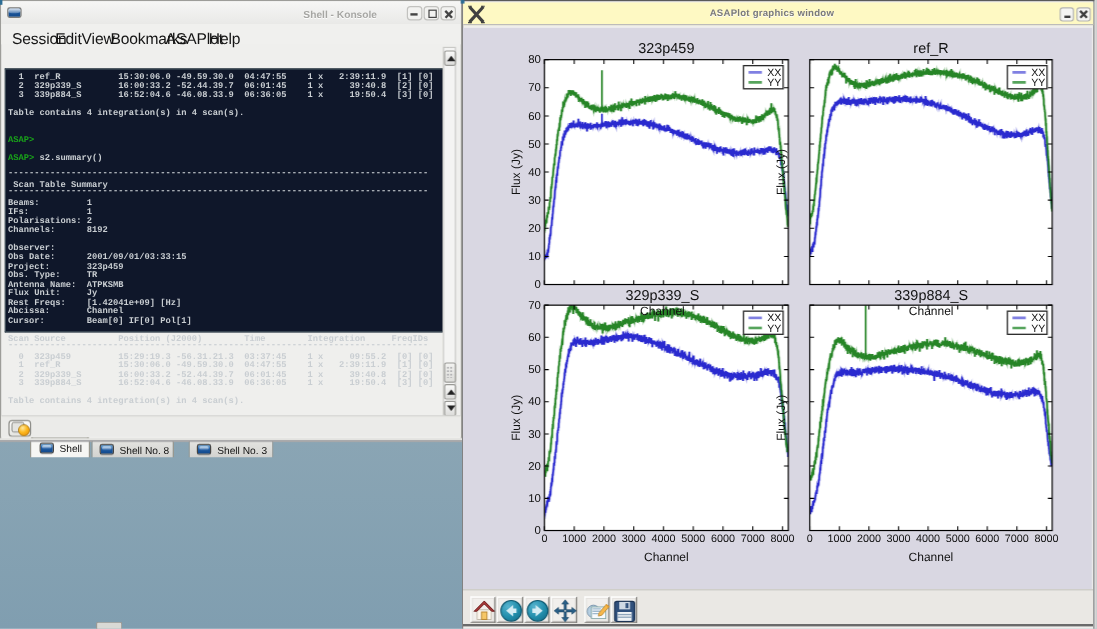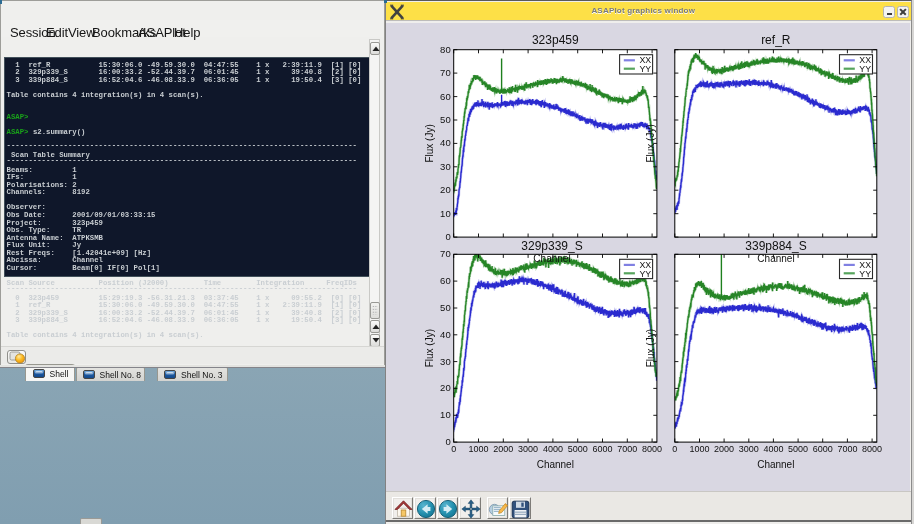--- a/index.html
+++ b/index.html
@@ -1,21 +1,21 @@
 <!DOCTYPE html>
 <html><head><meta charset="utf-8"><style>
 * { margin:0; padding:0; box-sizing:border-box; }
 html,body { width:914px; height:524px; overflow:hidden; font-family:"Liberation Sans",sans-serif; -webkit-font-smoothing:antialiased; }
 #desktop { position:absolute; inset:0; background:linear-gradient(#9ab3c0 0%,#8aa5b4 70%,#809eb0 100%); }
 #tasknub { position:absolute; left:80px; top:518px; width:22px; height:6px; background:#d9d9d5; border:1px solid #9a9a96; border-bottom:none; border-radius:2px 2px 0 0; }
 #rstrip { position:absolute; left:911.5px; top:0; width:2.5px; height:524px; background:#d7d6d4; }
 
 
 #pw { position:absolute; left:385px; top:0; width:526.5px; height:524px; border-right:1.5px solid #8c8c8c; background:#efeeec; border-left:1.5px solid #828282; border-top:1px solid #5a5a5a; }
-#pw-title { position:absolute; left:0px; top:1px; right:0; height:18.5px; background:#fde047; border-bottom:1px solid #bdbcba; }
+#pw-title { position:absolute; left:0px; top:1px; right:0; height:18.5px; background:#fef9c3; border-bottom:1px solid #bdbcba; }
 #pw-title .t { position:absolute; left:0; right:10px; top:4px; text-align:center; font-size:8px; font-weight:bold; color:#7a7a7a; text-shadow:0 1px 0 #fbfbfb; letter-spacing:.2px; transform:translateZ(0); }
 #pw-x { position:absolute; left:3px; top:2px; }
 .pwbtn { position:absolute; top:3.5px; width:12px; height:12.5px; background:#f4f4f2; border:1px solid #b4b4b1; border-radius:2.5px; }
 #pw-min { right:15.5px; }
 #pw-min::after { content:""; position:absolute; left:2.5px; right:2.5px; bottom:2.5px; height:2px; background:#3e3e3e; }
 #pw-close { right:1.5px; }
 #pw-close::before, #pw-close::after { content:""; position:absolute; left:1.4px; top:4.6px; width:8px; height:1.8px; background:#3e3e3e; }
 #pw-close::before { transform:rotate(45deg); }
 #pw-close::after { transform:rotate(-45deg); }
 #canvas { position:absolute; left:0px; top:21.5px; width:523.5px; height:468.5px; overflow:hidden; }
@@ -282,20 +282,27 @@
 <rect x="3.6" y="10" width="11.8" height="7.4" fill="#eff2f5"></rect>
 <rect x="3.6" y="11.6" width="11.8" height="1.1" fill="#8fa5bb"></rect>
 <rect x="3.6" y="13.8" width="11.8" height="1.1" fill="#8fa5bb"></rect>
 </svg>
       </div>
   </div>
   <div id="pw-bot"></div>
 </div>
 
 <div id="kw">
+  <div id="kw-title">
+    <div id="kw-icon"></div>
+    <div class="t">Shell - Konsole</div>
+    <div class="kwbtn" id="kw-min"></div>
+    <div class="kwbtn" id="kw-max"></div>
+    <div class="kwbtn" id="kw-cls"></div>
+  </div>
   <div id="kw-menu">
     <span style="left:9px">Session</span>
       <span style="left:45px">Edit</span>
     <span style="left:67px">View</span>
       <span style="left:91px">Bookmarks</span>
     <span style="left:137px">ASAPlot</span>
       <span style="left:173px">Help</span>
   </div>
   <div id="term">
       <pre>  1  ref_R           15:30:06.0 -49.59.30.0  04:47:55    1 x   2:39:11.9  [1] [0]

